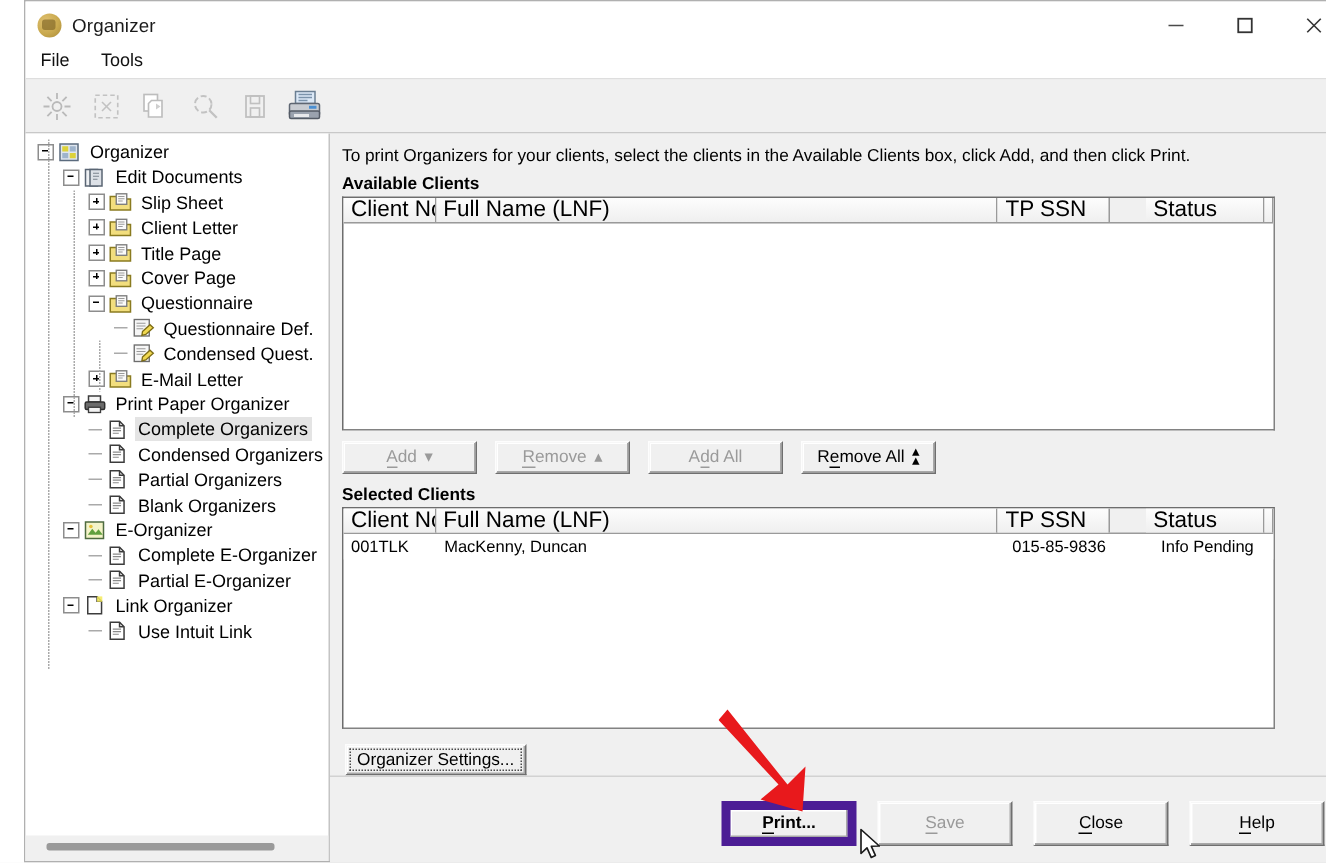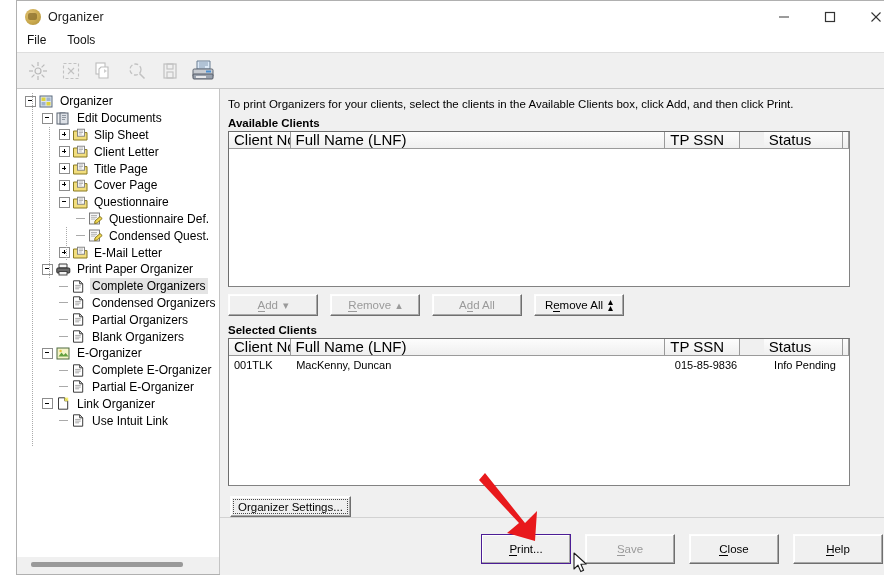--- a/index.html
+++ b/index.html
@@ -333,22 +333,23 @@
     align-items: center;
     justify-content: flex-end;
     padding-right: 16px;
     gap: 14px;
     position: relative;
   }
   .foot-btn {
     width: 90px; height: 30px;
   }
   .foot-btn.focused {
-    border: 1px solid #4c1d95;
+    border: 6px solid #4c1d95;
     box-shadow: inset -1px -1px 0 #a8a8a8, inset 1px 1px 0 #ffffff;
+    font-weight: bold;
   }
 
   
   .arrow-anno {
     position: absolute;
     left: 462px; top: 470px;
     width: 110px; height: 80px;
     pointer-events: none;
     z-index: 40;
   }

